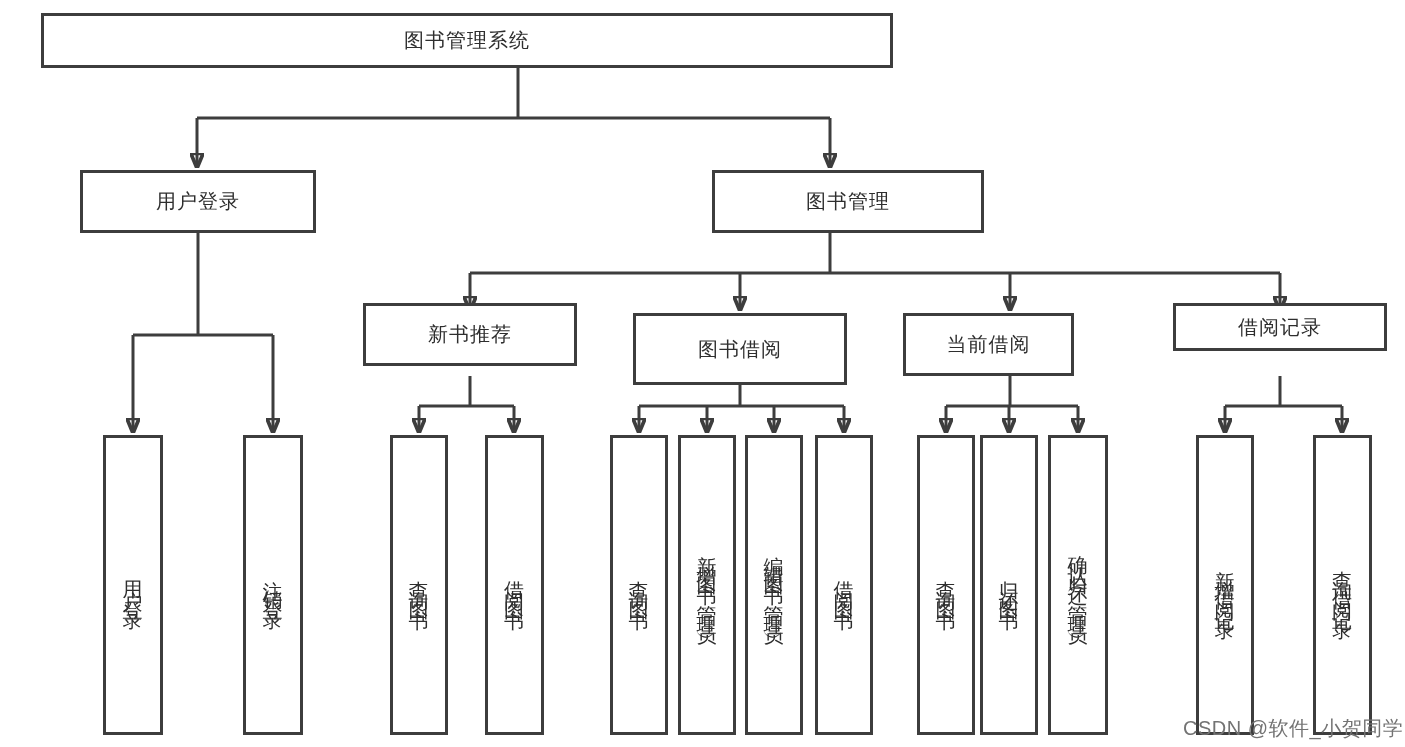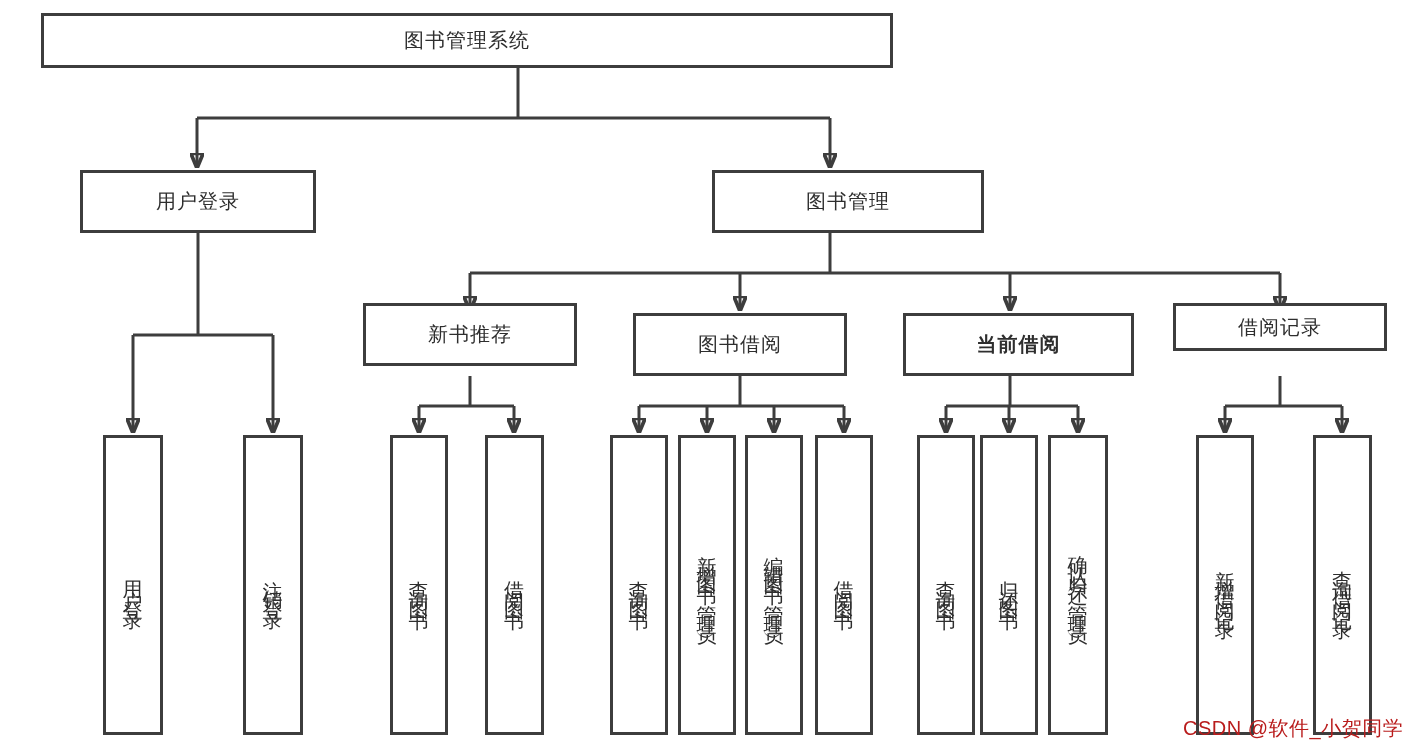--- a/index.html
+++ b/index.html
@@ -33,21 +33,21 @@
     position:absolute;left:0;top:0;width:1405px;height:747px;
     pointer-events:none;
   }
   #connector-layer path{
     stroke:#3d3d3d;stroke-width:3;fill:none;
   }
   .watermark{
     position:absolute;
     left:1183px;top:715px;
     font-size:20px;
-    color:#b91c1c;
+    color:#737373;
     letter-spacing:0.5px;
     white-space:nowrap;
     z-index:5;
   }
 </style>
 </head>
 <body>
 
 <div id="canvas">
 
@@ -106,24 +106,24 @@
   <div class="node h-node" style="left:80px;top:170px;width:236px;height:63px;">
     <span>用户登录</span>
   </div>
   <div class="node h-node" style="left:712px;top:170px;width:272px;height:63px;">
     <span>图书管理</span>
   </div>
 
   <div class="node h-node" style="left:363px;top:303px;width:214px;height:63px;">
     <span>新书推荐</span>
   </div>
-  <div class="node h-node" style="left:633px;top:313px;width:214px;height:63px;text-align:center;">
+  <div class="node h-node" style="left:633px;top:313px;width:214px;height:72px;text-align:center;">
     <span>图书借阅</span>
   </div>
-  <div class="node h-node" style="left:903px;top:313px;width:231px;height:63px;font-weight:bold;">
+  <div class="node h-node" style="left:903px;top:313px;width:171px;height:63px;">
     <span>当前借阅</span>
   </div>
   <div class="node h-node" style="left:1173px;top:303px;width:214px;height:48px;">
     <span>借阅记录</span>
   </div>
 
   <div class="node v-node" style="left:103px;top:435px;width:60px;height:300px;">
     <span class="v-label">用户登录</span>
   </div>
   <div class="node v-node" style="left:243px;top:435px;width:60px;height:300px;">

